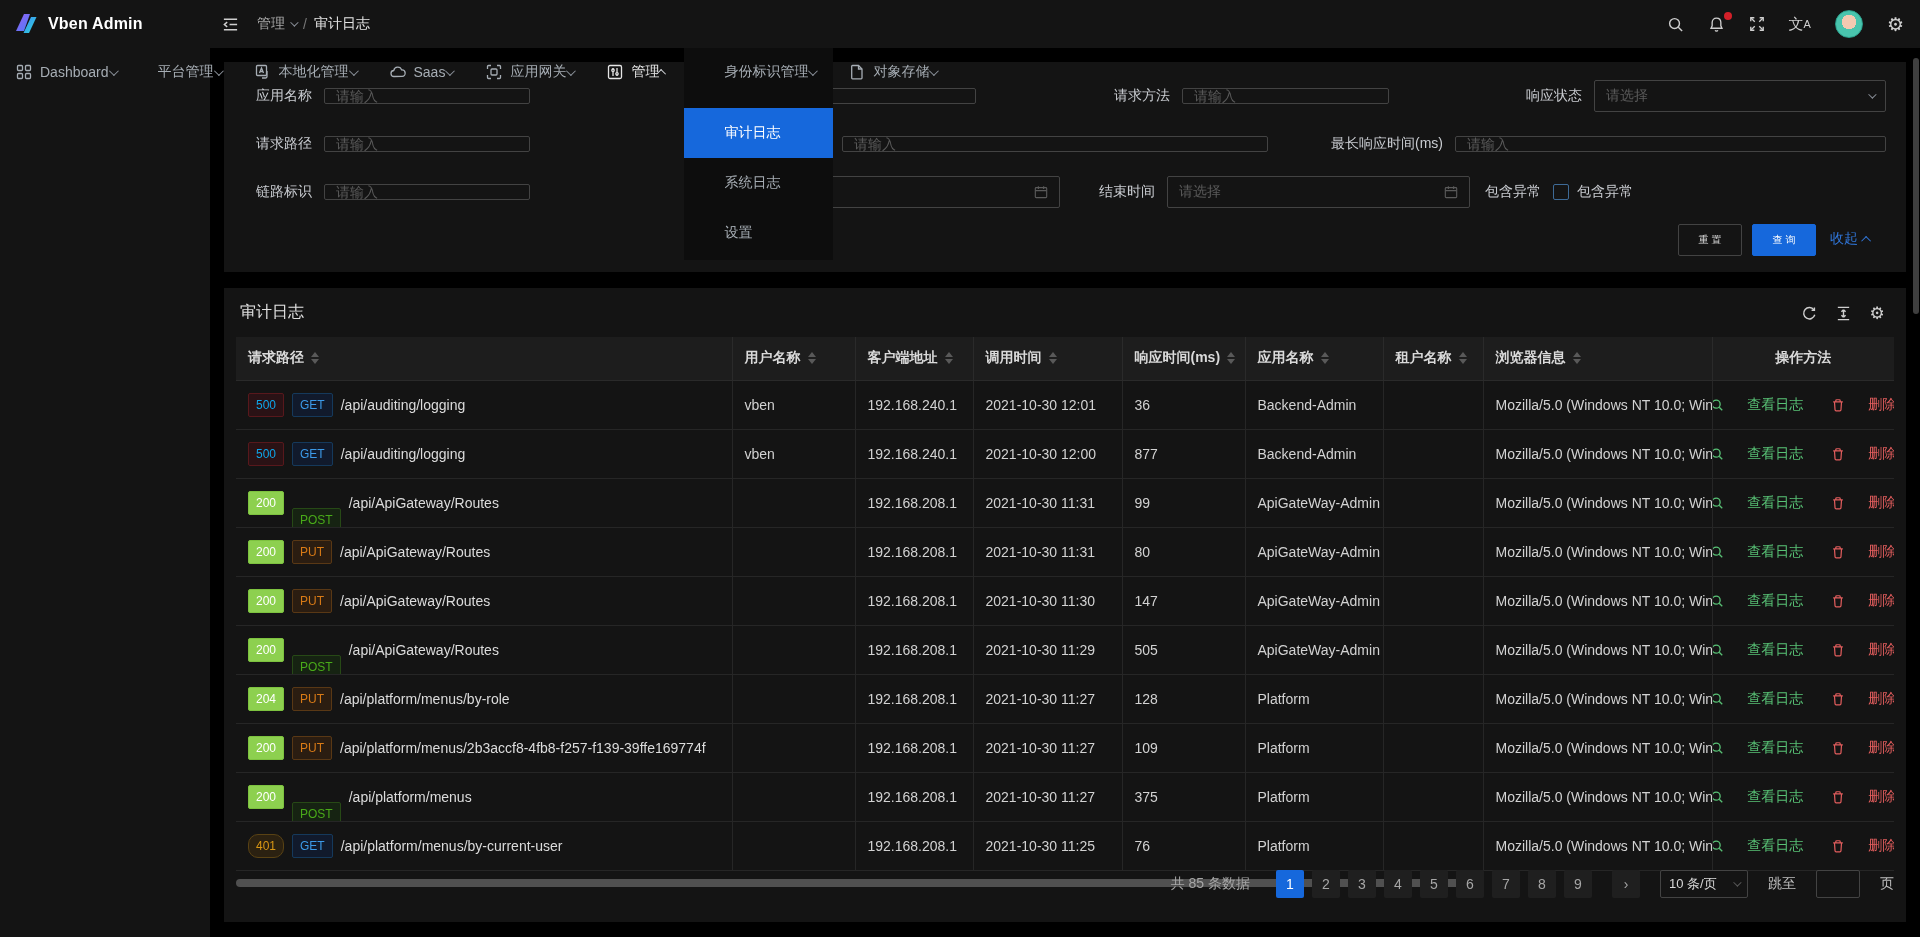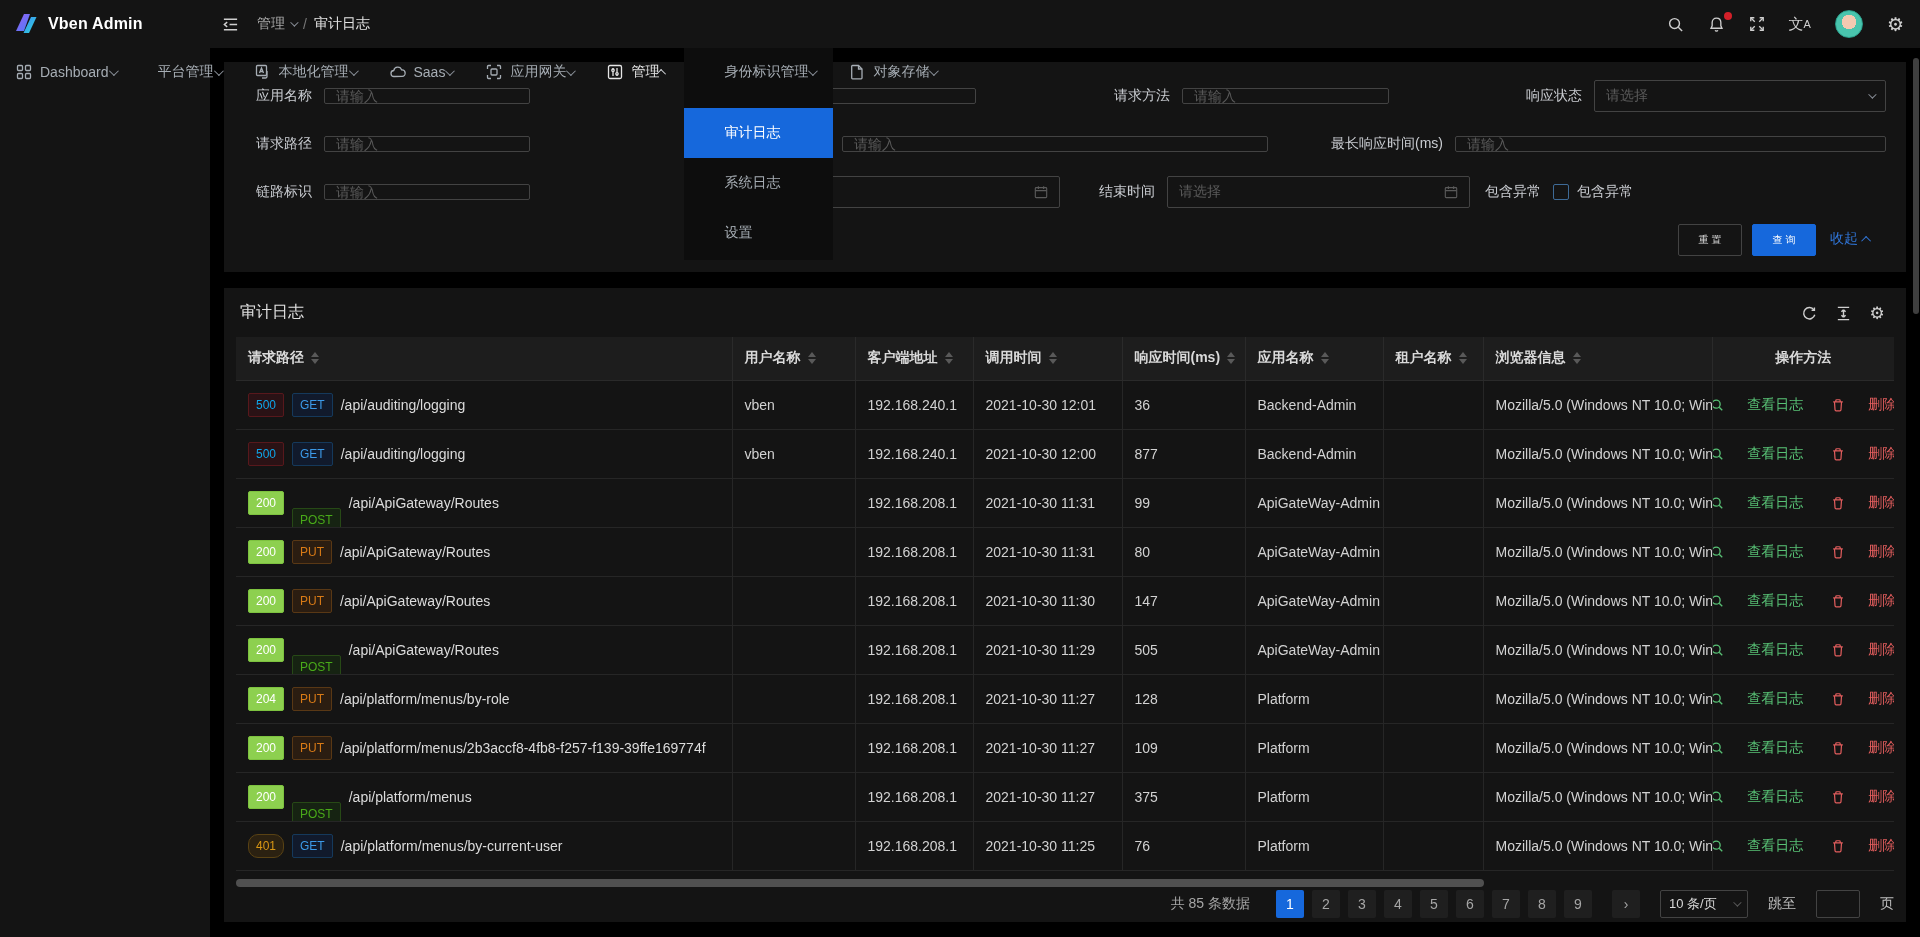--- a/index.html
+++ b/index.html
@@ -89,21 +89,21 @@
   .m-orange  { background:#2b1d11; border-color:#593815; color:#d87a16; }
   .act { display:inline-flex; align-items:center; gap:23px; cursor:pointer; font-size:14px; }
   .act.view { color:#58c175; }
   .act.del { color:#e25d5d; }
   .act-div { width:1px; height:14px; background:#3a3a3a; margin:0 6px; }
 
   .hscroll { position:absolute; left:12px; top:591px; width:1658px; height:8px; }
   .hthumb { width:1248px; height:8px; background:#505050; border-radius:4px; cursor:pointer; }
 
   
-  .pager { position:absolute; left:12px; right:12px; bottom:4px; height:28px; display:flex; align-items:center; justify-content:flex-end; gap:20px; font-size:14px; }
+  .pager { position:absolute; left:12px; right:12px; bottom:24px; height:28px; display:flex; align-items:center; justify-content:flex-end; gap:20px; font-size:14px; }
   .total { color:#a6a6a6; margin-right:6px; }
   .pages { display:flex; gap:8px; }
   .pg { width:28px; height:28px; background:#1f1f1f; border:none; border-radius:2px; color:#a6a6a6; font-size:14px; cursor:pointer; display:inline-flex; align-items:center; justify-content:center; font-family:inherit; }
   .pg.active { background:#1668dc; color:#fff; }
   .psize { width:88px; height:28px; border:1px solid #434343; border-radius:2px; background:#141414; display:flex; align-items:center; justify-content:space-between; padding:0 8px; color:#d9d9d9; font-size:13px; cursor:pointer; }
   .psize .mini-chev { border-color:#5a5a5a; }
   .jump-label, .jump-suffix { color:#bfbfbf; }
   .jump { width:44px; height:28px; border:1px solid #434343; border-radius:2px; background:#141414; outline:none; color:#d9d9d9; padding:0 6px; font-size:14px; }
 
   .v-scroll { position:absolute; right:1px; top:58px; width:6px; height:256px; background:#3f3f3f; border-radius:3px; }

